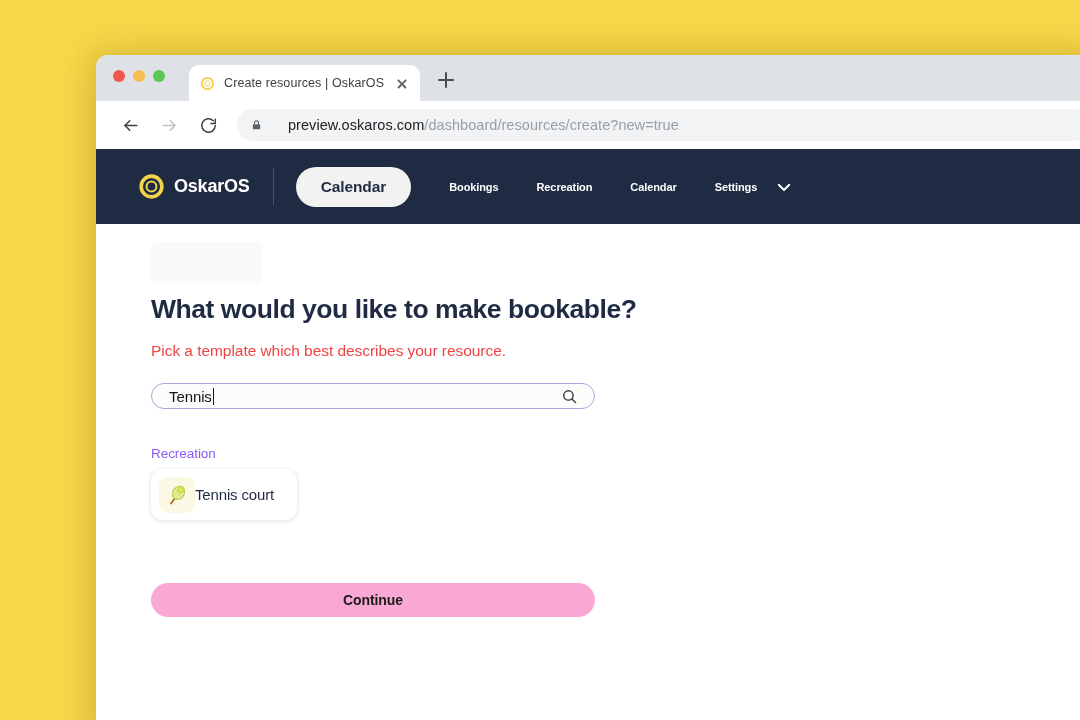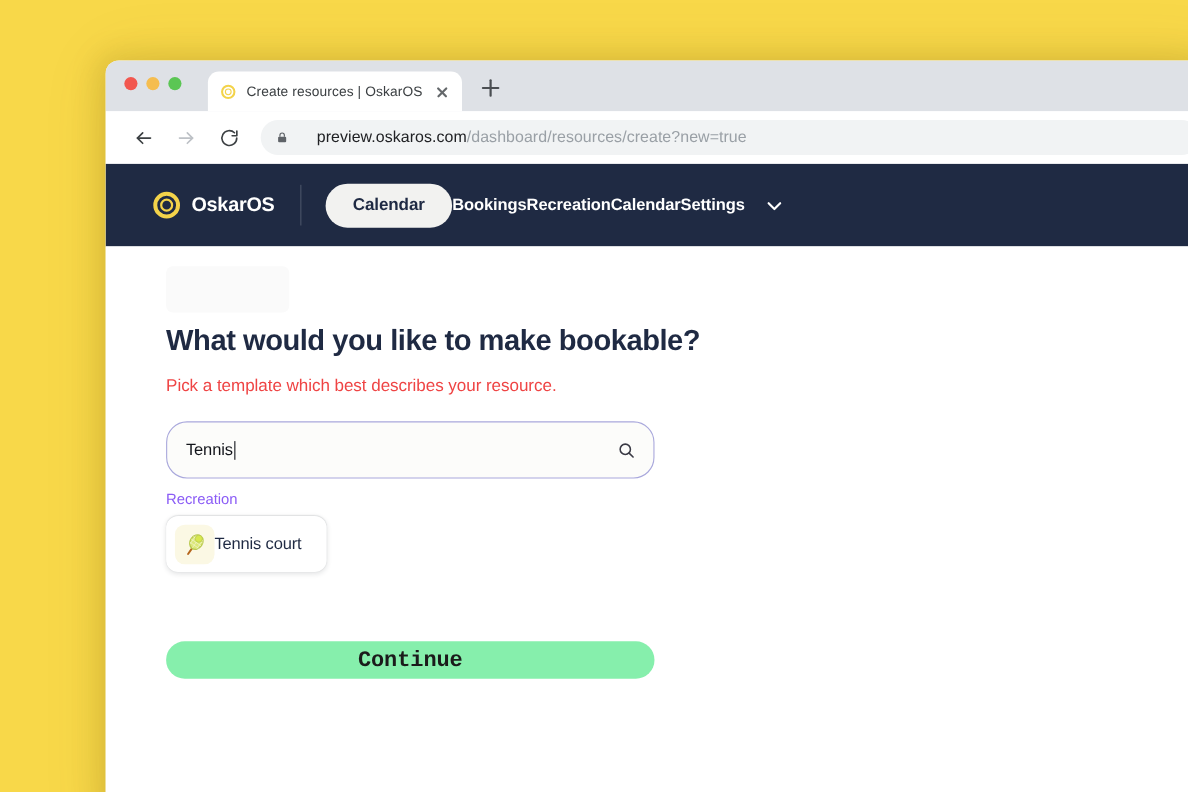--- a/index.html
+++ b/index.html
@@ -197,23 +197,24 @@
     color: #1F2A43;
     border-radius: 20px;
     padding: 11px 25px;
     font-size: 15.5px;
     font-weight: bold;
     letter-spacing: -0.1px;
   }
 
   .nav-link {
     color: #ffffff;
-    font-size: 15px;
+    font-size: 11px;
     font-weight: bold;
     letter-spacing: -0.1px;
+    margin-left: 38px;
     white-space: nowrap;
   }
 
   .nav-caret {
     margin-left: 16px;
     width: 22px; height: 22px;
     display: flex; align-items: center; justify-content: center;
   }
 
   
@@ -252,21 +253,21 @@
     color: #ef4444;
     letter-spacing: -0.05px;
   }
 
   
   .search-field {
     position: absolute;
     left: 55px;
     top: 159px;
     width: 444px;
-    height: 52px;
+    height: 26px;
     border: 1.4px solid #A9A8DC;
     border-radius: 19px;
     background: #FCFCFA;
     display: flex;
     align-items: center;
     padding: 0 16px 0 17px;
   }
 
   .search-value-wrap {
     flex: 1;
@@ -329,26 +330,26 @@
     white-space: nowrap;
   }
 
   
   .continue-btn {
     position: absolute;
     left: 55px;
     top: 359px;
     width: 444px;
     height: 34px;
-    background: #86efac;
+    background: #f9a8d4;
     border: none;
     border-radius: 17px;
     color: #1B1B1B;
-    font-family: Liberation Mono, monospace;
-    font-size: 20px;
+    font-family: Liberation Sans, sans-serif;
+    font-size: 14px;
     font-weight: bold;
     letter-spacing: -0.1px;
     cursor: pointer;
   }
 </style>
 </head>
 <body>
 
 <div class="browser-window">
 

